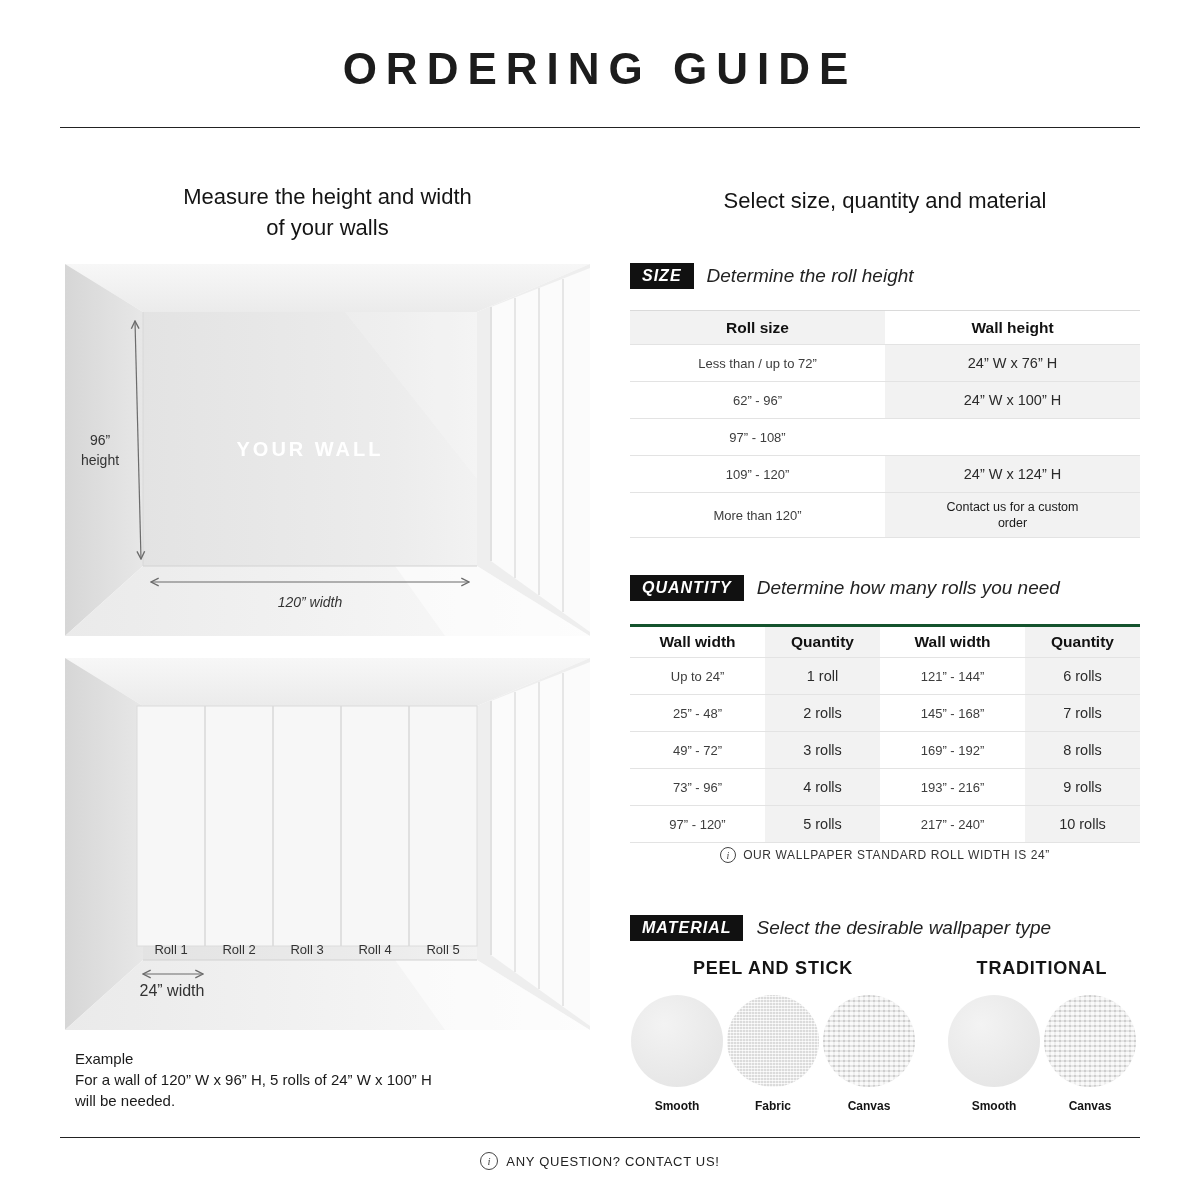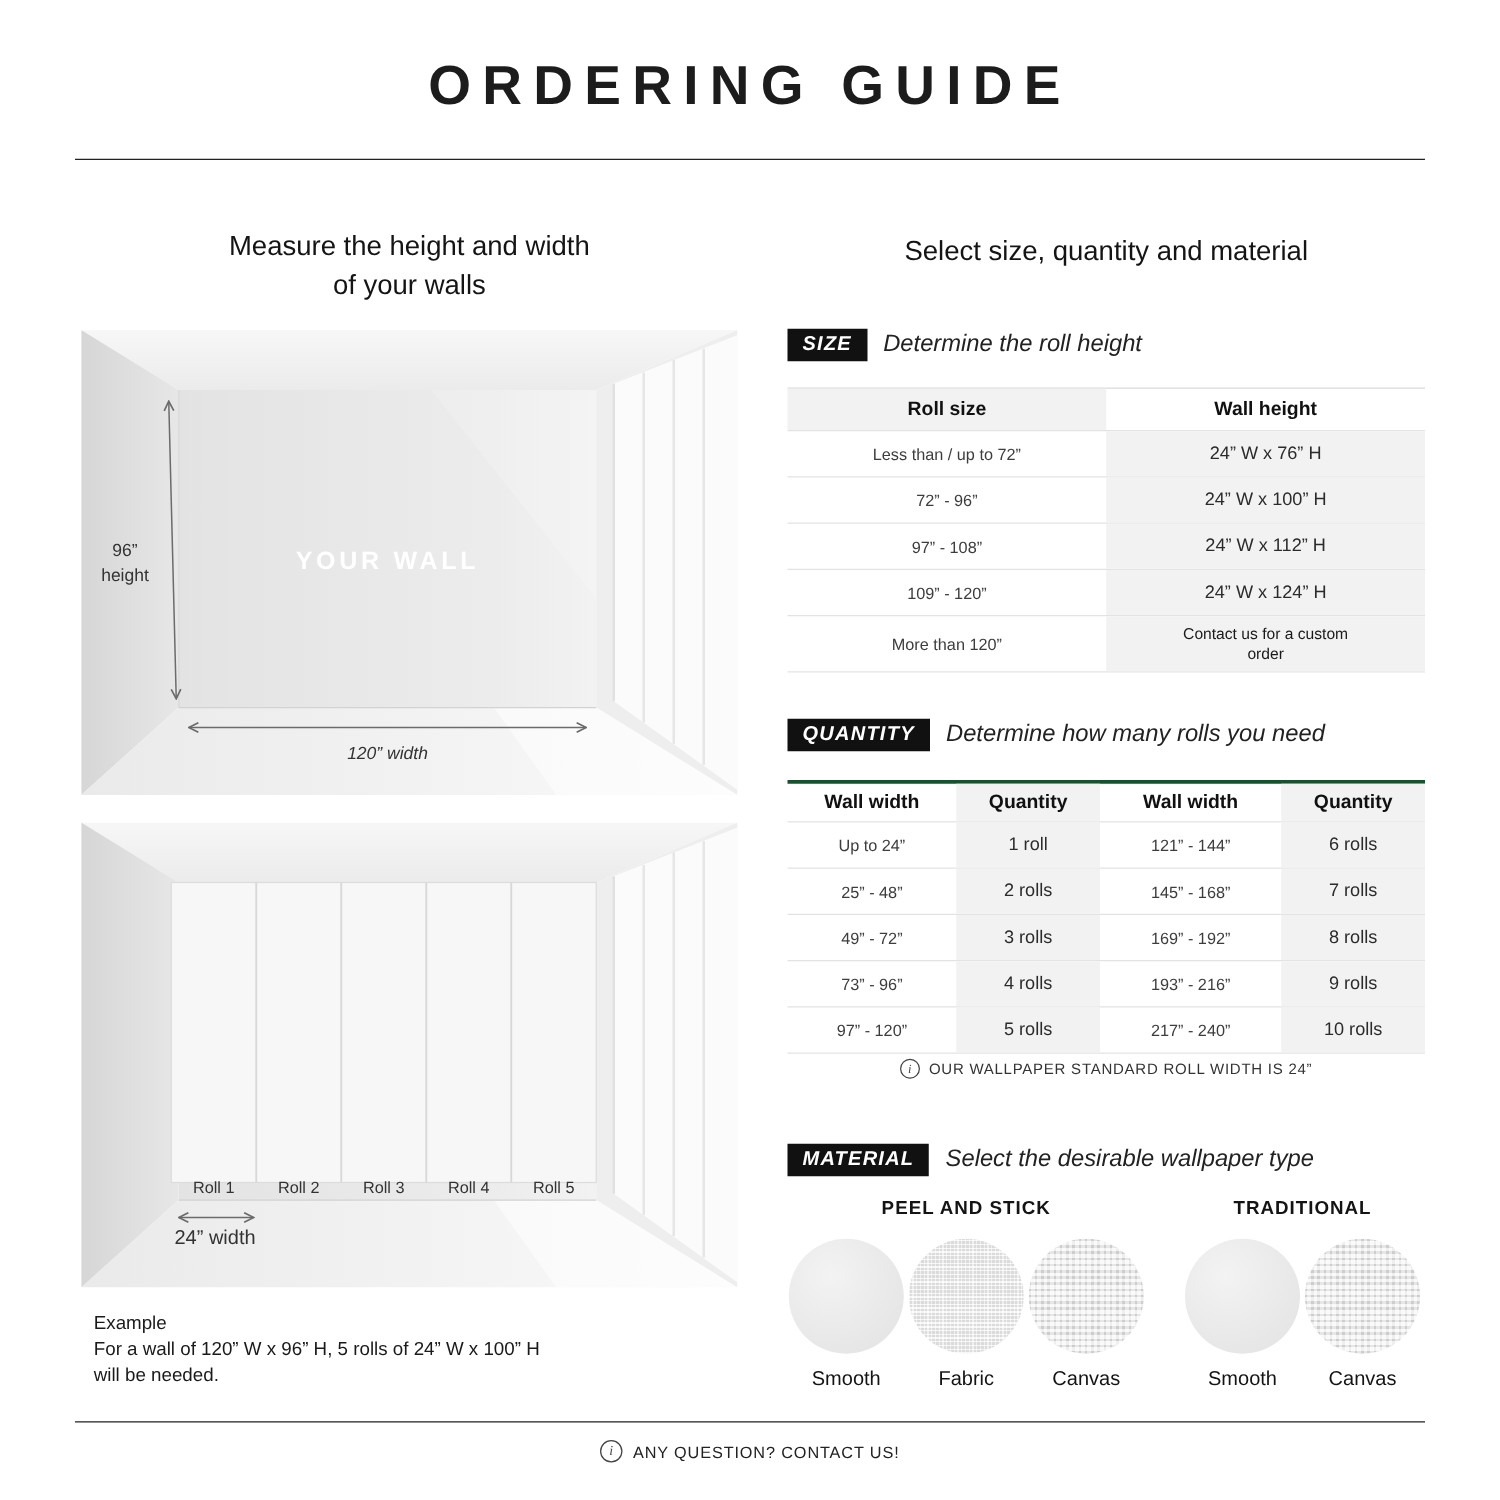--- a/index.html
+++ b/index.html
@@ -78,38 +78,38 @@
   .info-icon{
     display:inline-flex;align-items:center;justify-content:center;
     border:1.2px solid #444;border-radius:50%;
     font-family:"Liberation Serif", serif;font-style:italic;color:#444;flex:0 0 auto;
   }
   .info-icon.sm{width:14px;height:14px;font-size:10px;}
   .info-icon.md{width:16px;height:16px;font-size:11px;}
 
   
   .mat-group{position:absolute;top:958px;}
-  .mat-name{text-align:center;font-weight:600;font-size:15px;letter-spacing:0.8px;color:#141414;margin-bottom:16px;}
+  .mat-name{text-align:center;font-weight:600;font-size:18px;letter-spacing:0.8px;color:#141414;margin-bottom:16px;}
   .mat-options{display:flex;gap:4px;justify-content:center;}
   .mat-option{width:92px;display:flex;flex-direction:column;align-items:center;}
   .swatch{width:92px;height:92px;border-radius:50%;}
   .tex-smooth{background:radial-gradient(circle at 36% 32%, #f3f3f3, #e6e6e6 75%);}
   .tex-fabric{
     background-color:#ededed;
     background-image:
       repeating-linear-gradient(0deg, rgba(255,255,255,0.65) 0 1px, rgba(0,0,0,0.04) 1px 3px),
       repeating-linear-gradient(90deg, rgba(255,255,255,0.65) 0 1px, rgba(0,0,0,0.04) 1px 3px);
   }
   .tex-canvas{
     background-color:#e8e8e8;
     background-image:
       repeating-linear-gradient(0deg, rgba(0,0,0,0.06) 0 2px, rgba(255,255,255,0.55) 2px 5px),
       repeating-linear-gradient(90deg, rgba(0,0,0,0.06) 0 2px, rgba(255,255,255,0.55) 2px 5px);
   }
-  .mat-label{margin-top:12px;font-size:16px;font-weight:400;color:#141414;}
+  .mat-label{margin-top:12px;font-size:12px;font-weight:700;color:#141414;}
 
   
   .footer-note{
     position:absolute;top:1152px;left:0;width:100%;
     display:flex;align-items:center;justify-content:center;gap:8px;
     font-size:13px;letter-spacing:0.7px;color:#222;
   }
 </style>
 </head>
 <body>
@@ -243,26 +243,25 @@
   <div class="size-table">
     <div class="s-row s-head">
       <div class="cell band">Roll size</div>
       <div class="cell">Wall height</div>
     </div>
     <div class="s-row">
       <div class="cell cell-sub">Less than / up to 72”</div>
       <div class="cell cell-val band">24” W x 76” H</div>
     </div>
     <div class="s-row">
-      <div class="cell cell-sub">72” - 96”</div>
+      <div class="cell cell-sub">62” - 96”</div>
       <div class="cell cell-val band">24” W x 100” H</div>
     </div>
     <div class="s-row">
       <div class="cell cell-sub">97” - 108”</div>
-      <div class="cell cell-val band">24” W x 112” H</div>
     </div>
     <div class="s-row">
       <div class="cell cell-sub">109” - 120”</div>
       <div class="cell cell-val band">24” W x 124” H</div>
     </div>
     <div class="s-row s-last">
       <div class="cell cell-sub">More than 120”</div>
       <div class="cell band">
         <span class="wrap-narrow">Contact us for a custom order</span>
       </div>

